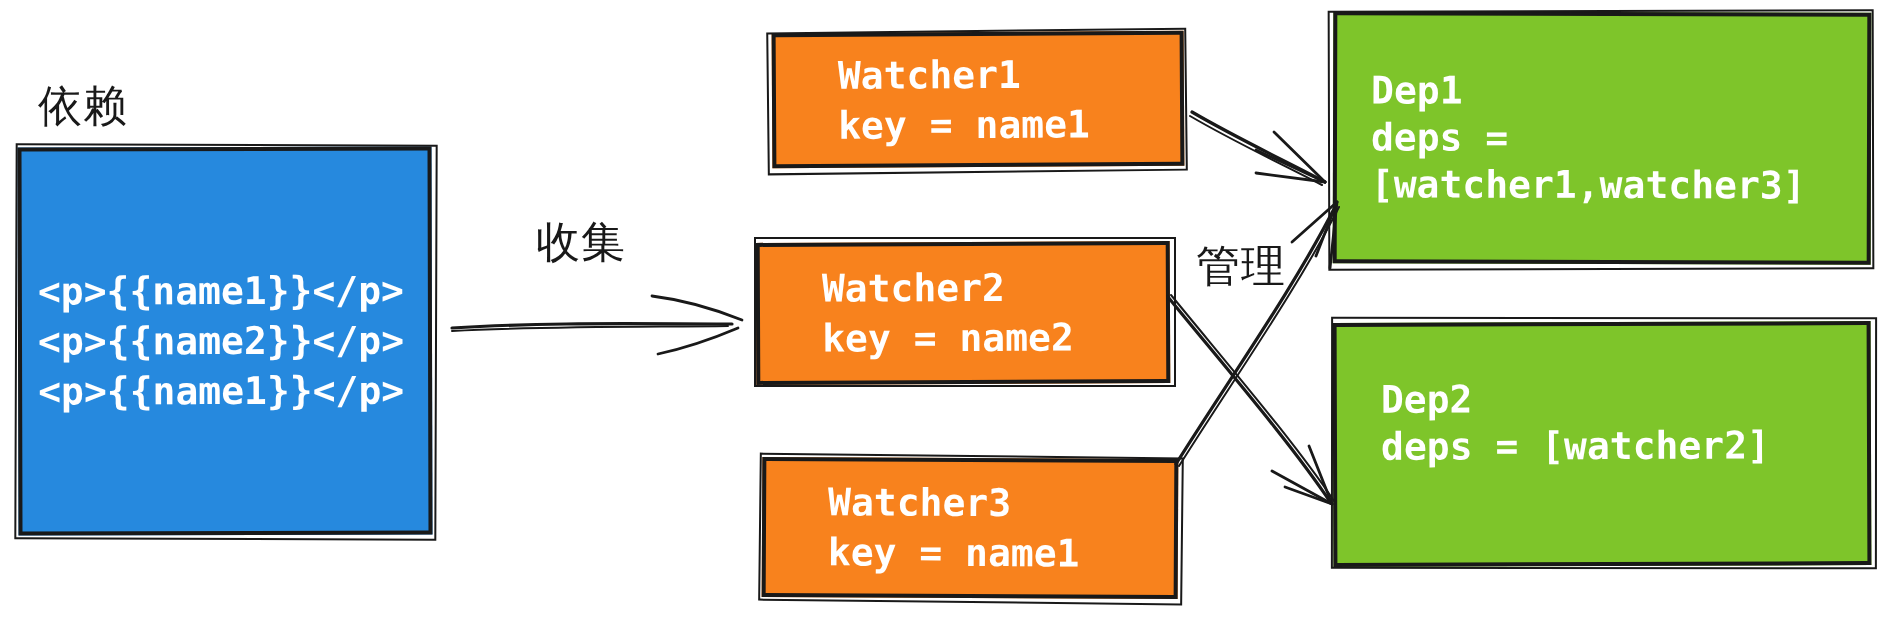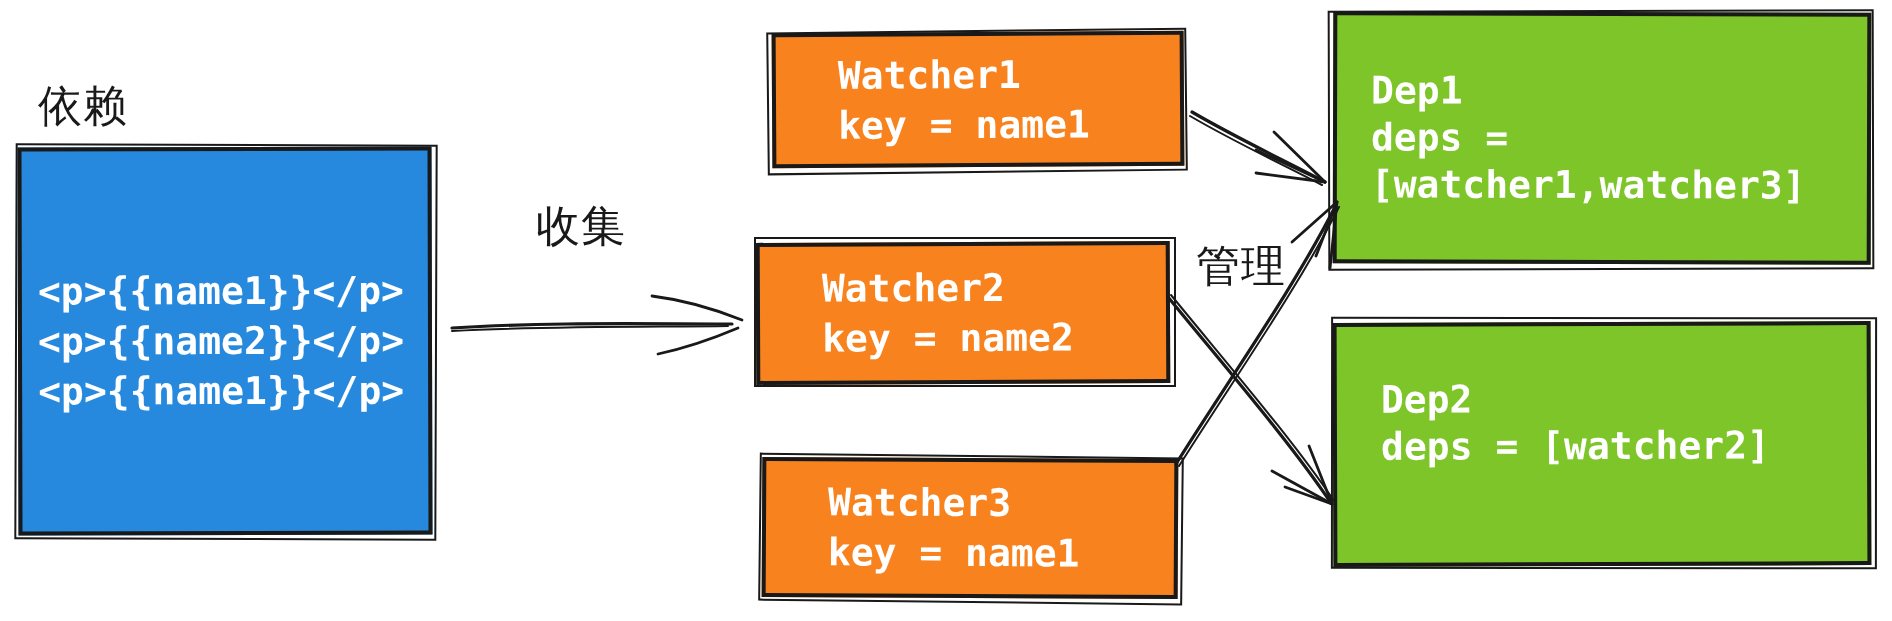--- a/index.html
+++ b/index.html
@@ -43,21 +43,21 @@
   .box-w2{ left:756px; top:242px; width:414px; height:142px; transform:rotate(-.25deg); }
   .box-w3{ left:762px; top:458px; width:416px; height:140px; transform:rotate(.3deg); }
 
   .box-green{ background:var(--green); }
   .box-green .line{ font-size:38px; line-height:47px; padding-left:34px; }
   .box-d1{ left:1333px; top:12px;  width:538px; height:252px; transform:rotate(.15deg); }
   .box-d2{ left:1333px; top:322px; width:538px; height:244px; padding-bottom:42px; transform:rotate(-.2deg); }
   .box-d2 .line{ padding-left:44px; }
 
   .label-dependency{ left:38px;  top:84px;  }
-  .label-collect{    left:536px; top:204px; }
+  .label-collect{    left:536px; top:220px; }
   .label-manage{     left:1196px;top:244px; }
 
   svg.arrows{ position:absolute; left:0; top:0; width:1892px; height:621px; pointer-events:none; }
   svg.arrows path{ fill:none; stroke:var(--ink); stroke-linecap:round; }
   svg.arrows .main{ stroke-width:3.2px; }
   svg.arrows .dup{ stroke-width:2px; }
   svg.arrows .barb{ stroke-width:2.8px; }
 </style>
 </head>
 <body>

